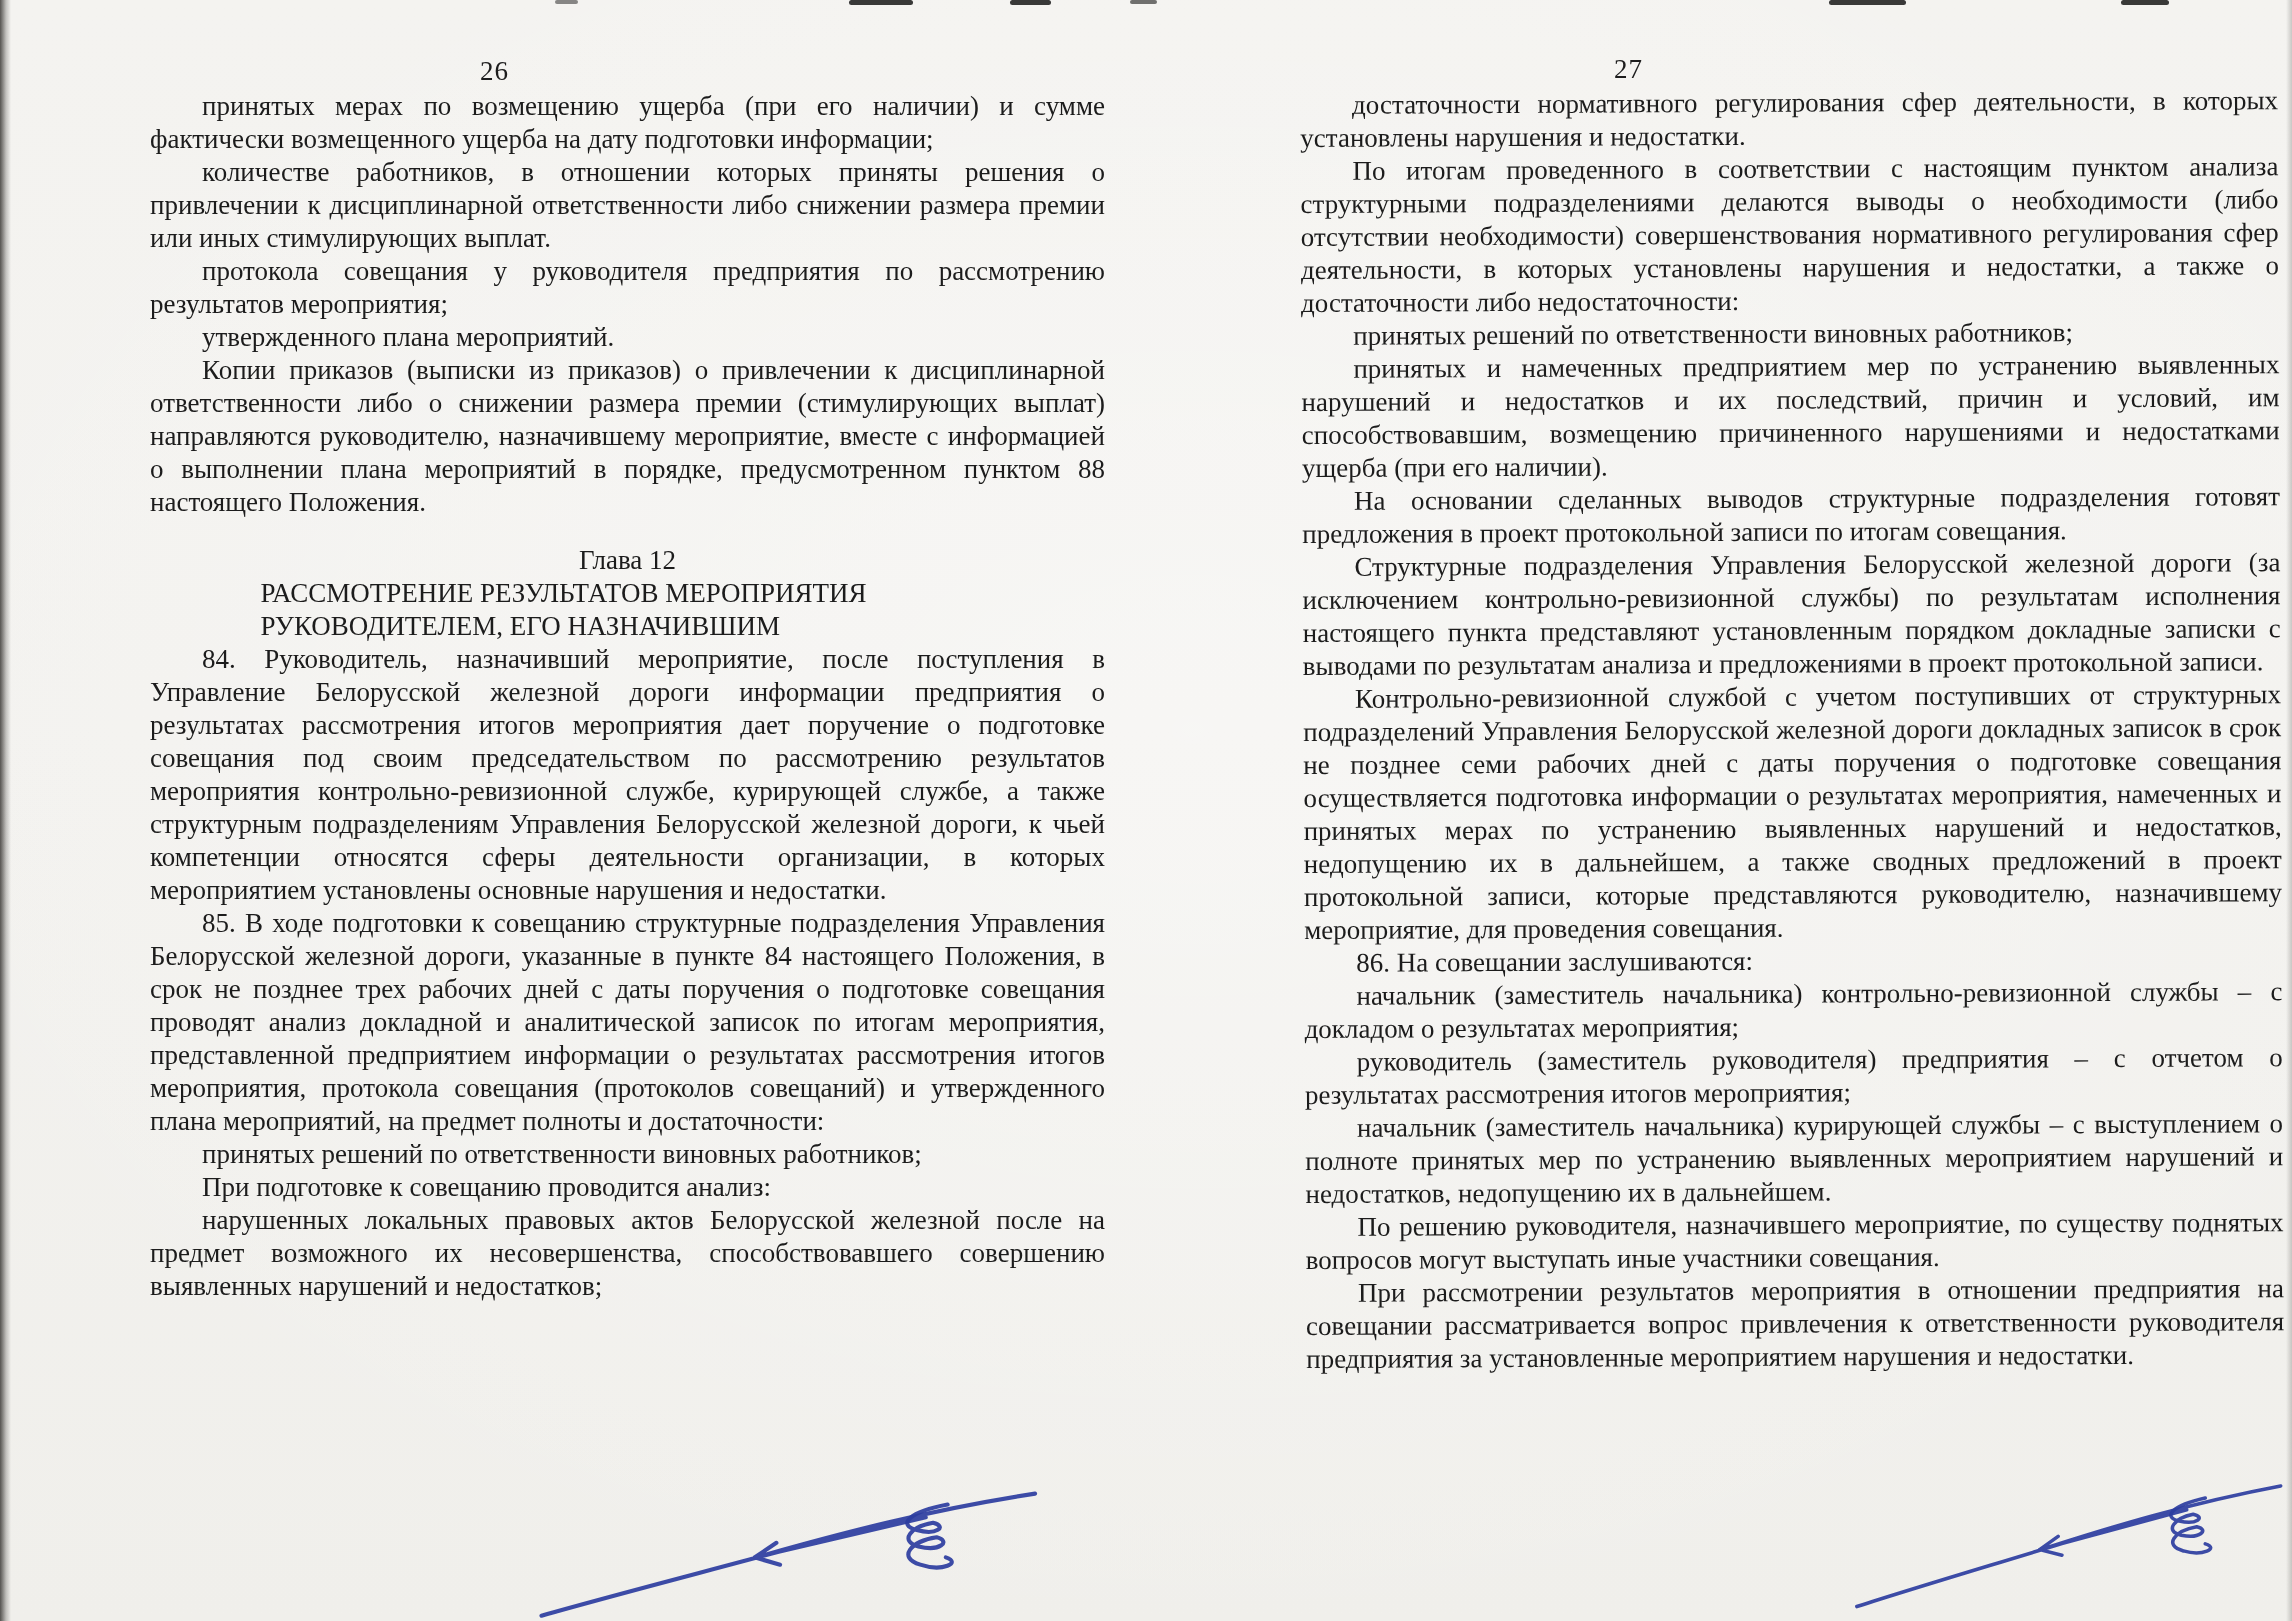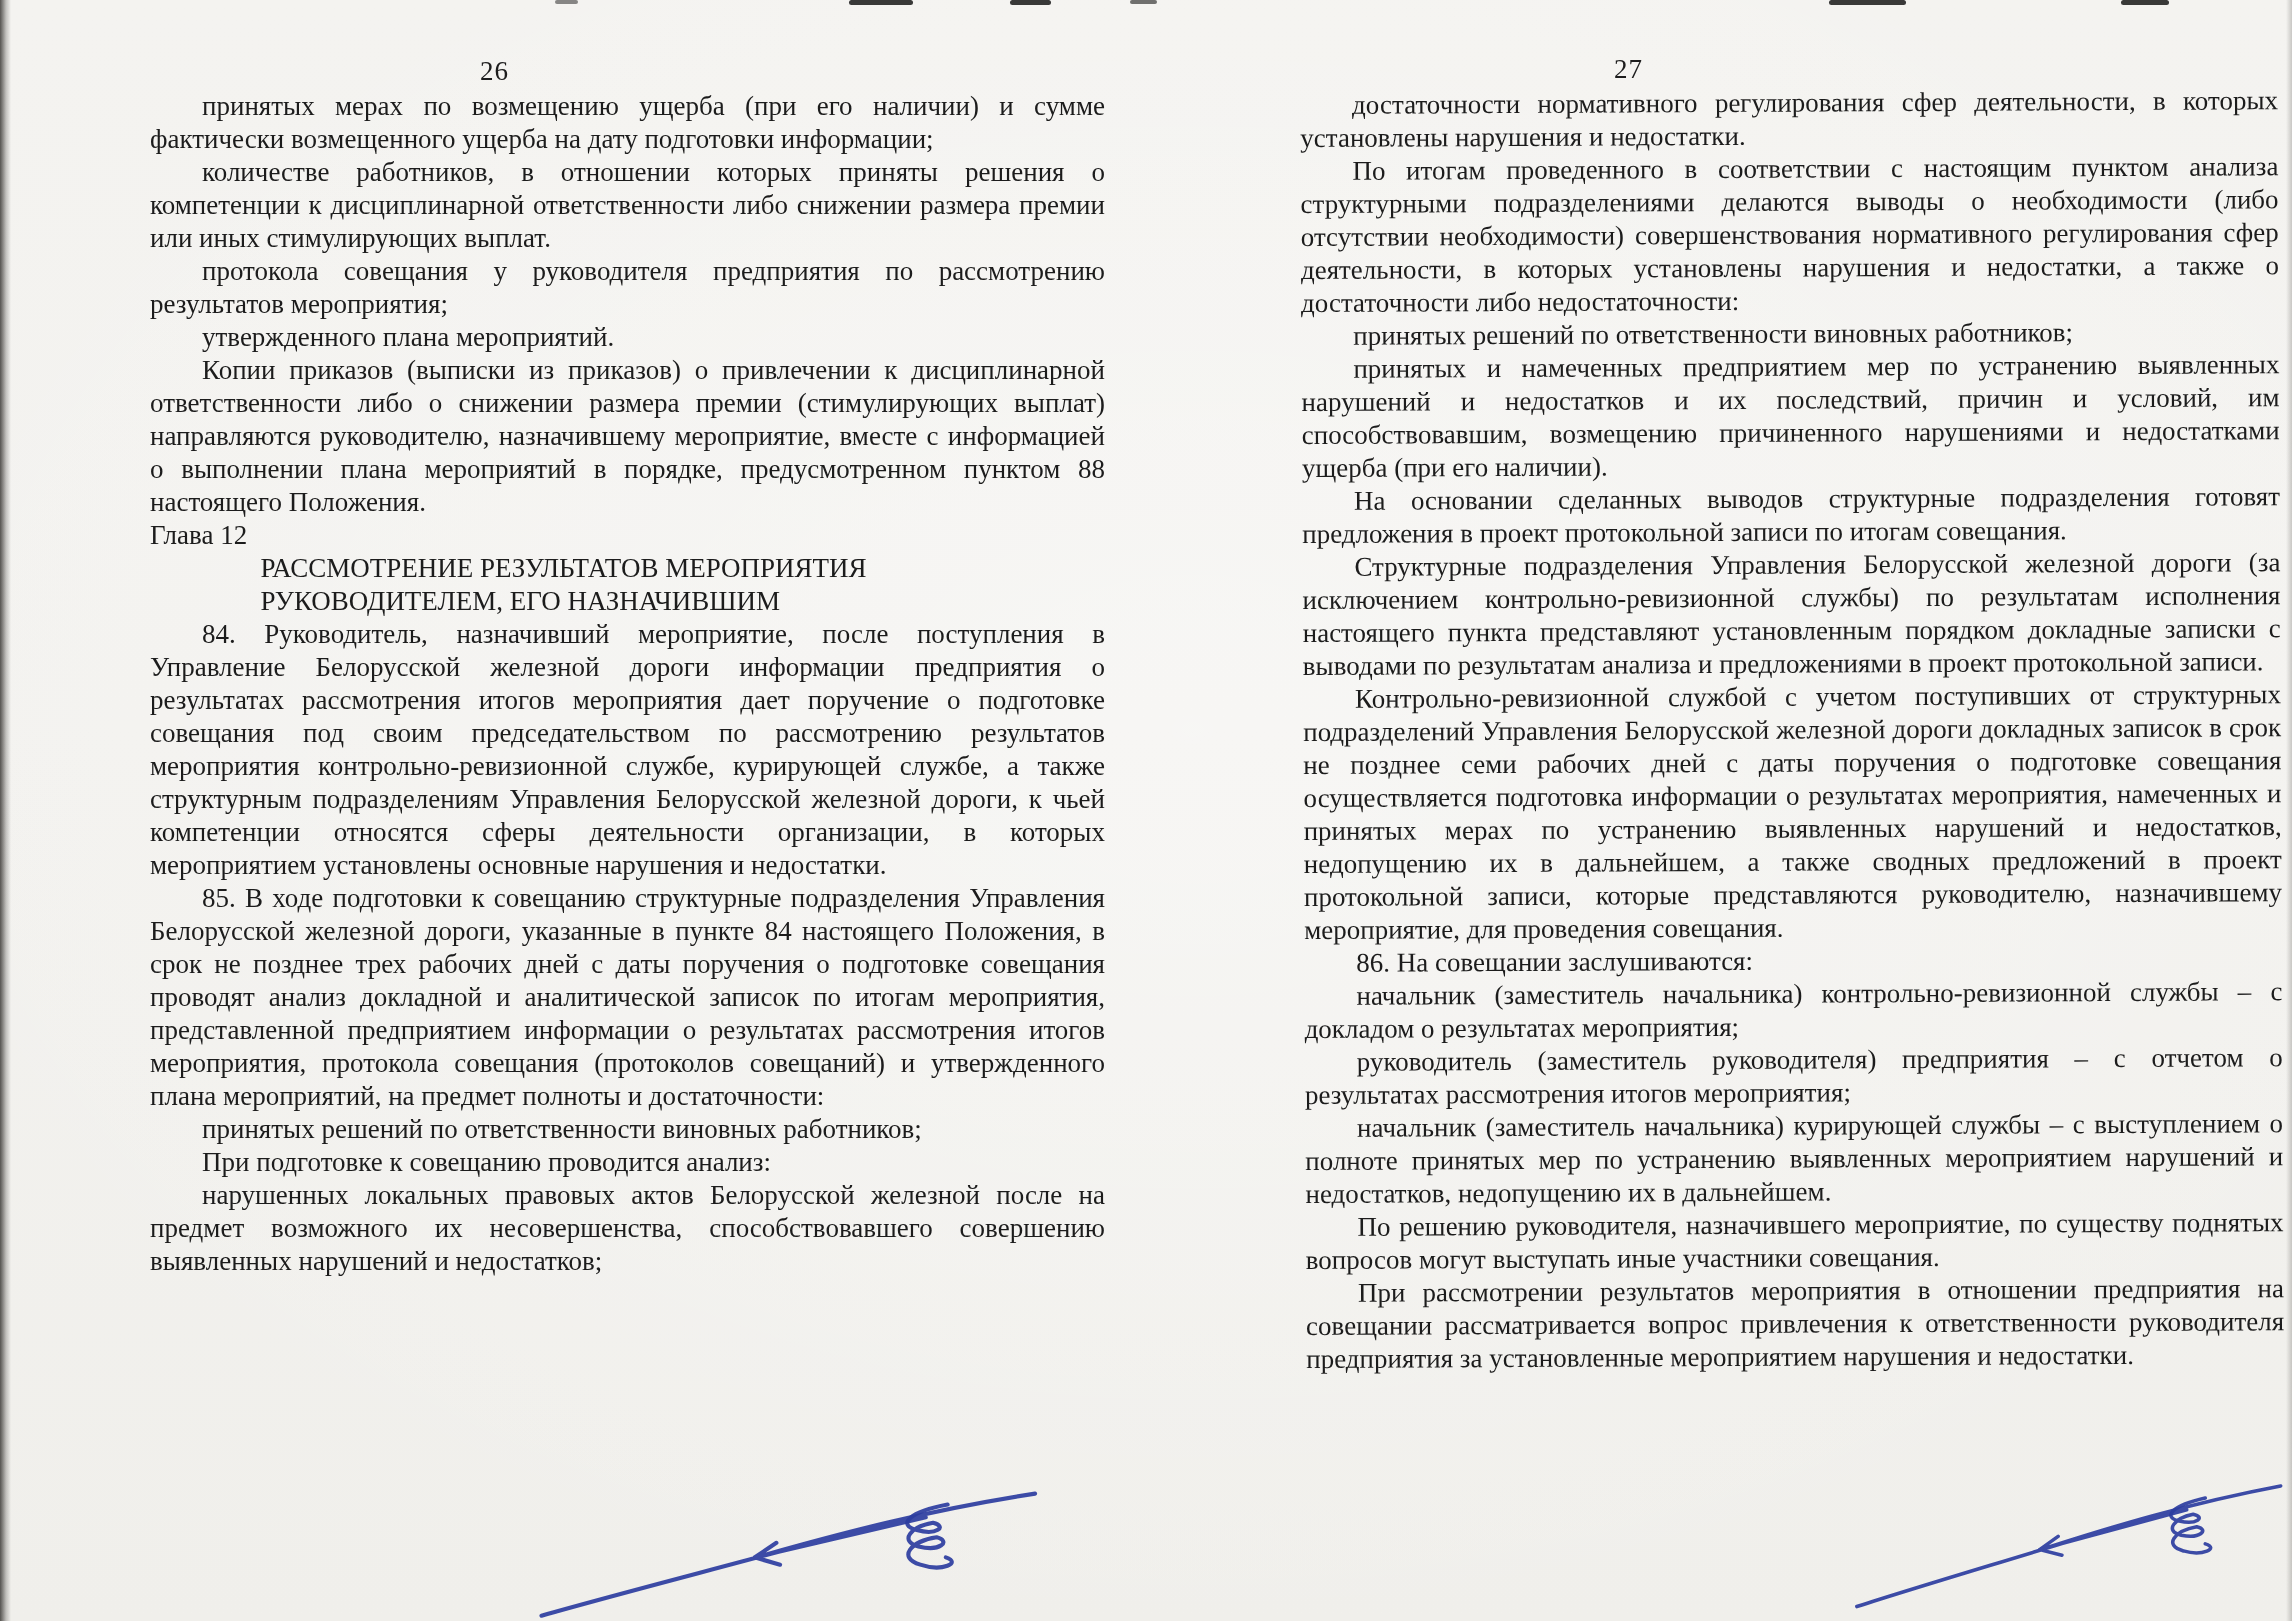--- a/index.html
+++ b/index.html
@@ -52,21 +52,21 @@
     font-size: 27px;
     line-height: 33px;
     text-align: justify;
     color: #1c1c1c;
   }
   .col-left  { left: 150px;  top: 90px; width: 955px; }
   .col-right { left: 1300px; top: 89px;  width: 978px; transform: rotate(-0.28deg); transform-origin: left top; }
 
   .text-column p { margin: 0; padding: 0; }
   .text-column p.body    { text-indent: 52px; }
-  .text-column p.chapter { text-indent: 0; }
+  .text-column p.chapter { text-align: center; text-indent: 0; margin-top: 25px; }
   .text-column p.heading { text-align: left; text-indent: 0; max-width: 734px; margin: 0 auto; }
 
   .signature { position: absolute; }
   .sig-left  { left: 536px;  top: 1480px; width: 510px; height: 142px; }
   .sig-right { left: 1850px; top: 1465px; width: 442px; height: 156px; transform: rotate(-2deg); }
   .signature path { fill: none; stroke-width: 4.5; stroke-linecap: round; stroke-linejoin: round; opacity: 0.92; }
 </style>
 </head>
 <body>
 
@@ -78,21 +78,21 @@
   <div class="artifact a2"></div>
   <div class="artifact a3"></div>
   <div class="artifact a4"></div>
   <div class="artifact a5"></div>
   <div class="artifact a6"></div>
 
   <section class="page page-left">
     <div class="page-number pn-left">26</div>
     <div class="text-column col-left">
         <p class="body">принятых мерах по возмещению ущерба (при его наличии) и сумме фактически возмещенного ущерба на дату подготовки информации;</p>
-        <p class="body">количестве работников, в отношении которых приняты решения о компетенции к дисциплинарной ответственности либо снижении размера премии или иных стимулирующих выплат.</p>
+        <p class="body">количестве работников, в отношении которых приняты решения о привлечении к дисциплинарной ответственности либо снижении размера премии или иных стимулирующих выплат.</p>
         <p class="body">протокола совещания у руководителя предприятия по рассмотрению результатов мероприятия;</p>
         <p class="body">утвержденного плана мероприятий.</p>
         <p class="body">Копии приказов (выписки из приказов) о привлечении к дисциплинарной ответственности либо о снижении размера премии (стимулирующих выплат) направляются руководителю, назначившему мероприятие, вместе с информацией о выполнении плана мероприятий в порядке, предусмотренном пунктом 88 настоящего Положения.</p>
         <p class="chapter">Глава 12</p>
         <p class="heading">РАССМОТРЕНИЕ РЕЗУЛЬТАТОВ МЕРОПРИЯТИЯ РУКОВОДИТЕЛЕМ, ЕГО НАЗНАЧИВШИМ</p>
         <p class="body">84. Руководитель, назначивший мероприятие, после поступления в Управление Белорусской железной дороги информации предприятия о результатах рассмотрения итогов мероприятия дает поручение о подготовке совещания под своим председательством по рассмотрению результатов мероприятия контрольно-ревизионной службе, курирующей службе, а также структурным подразделениям Управления Белорусской железной дороги, к чьей компетенции относятся сферы деятельности организации, в которых мероприятием установлены основные нарушения и недостатки.</p>
         <p class="body">85. В ходе подготовки к совещанию структурные подразделения Управления Белорусской железной дороги, указанные в пункте 84 настоящего Положения, в срок не позднее трех рабочих дней с даты поручения о подготовке совещания проводят анализ докладной и аналитической записок по итогам мероприятия, представленной предприятием информации о результатах рассмотрения итогов мероприятия, протокола совещания (протоколов совещаний) и утвержденного плана мероприятий, на предмет полноты и достаточности:</p>
         <p class="body">принятых решений по ответственности виновных работников;</p>
         <p class="body">При подготовке к совещанию проводится анализ:</p>
         <p class="body">нарушенных локальных правовых актов Белорусской железной после на предмет возможного их несовершенства, способствовавшего совершению выявленных нарушений и недостатков;</p>

